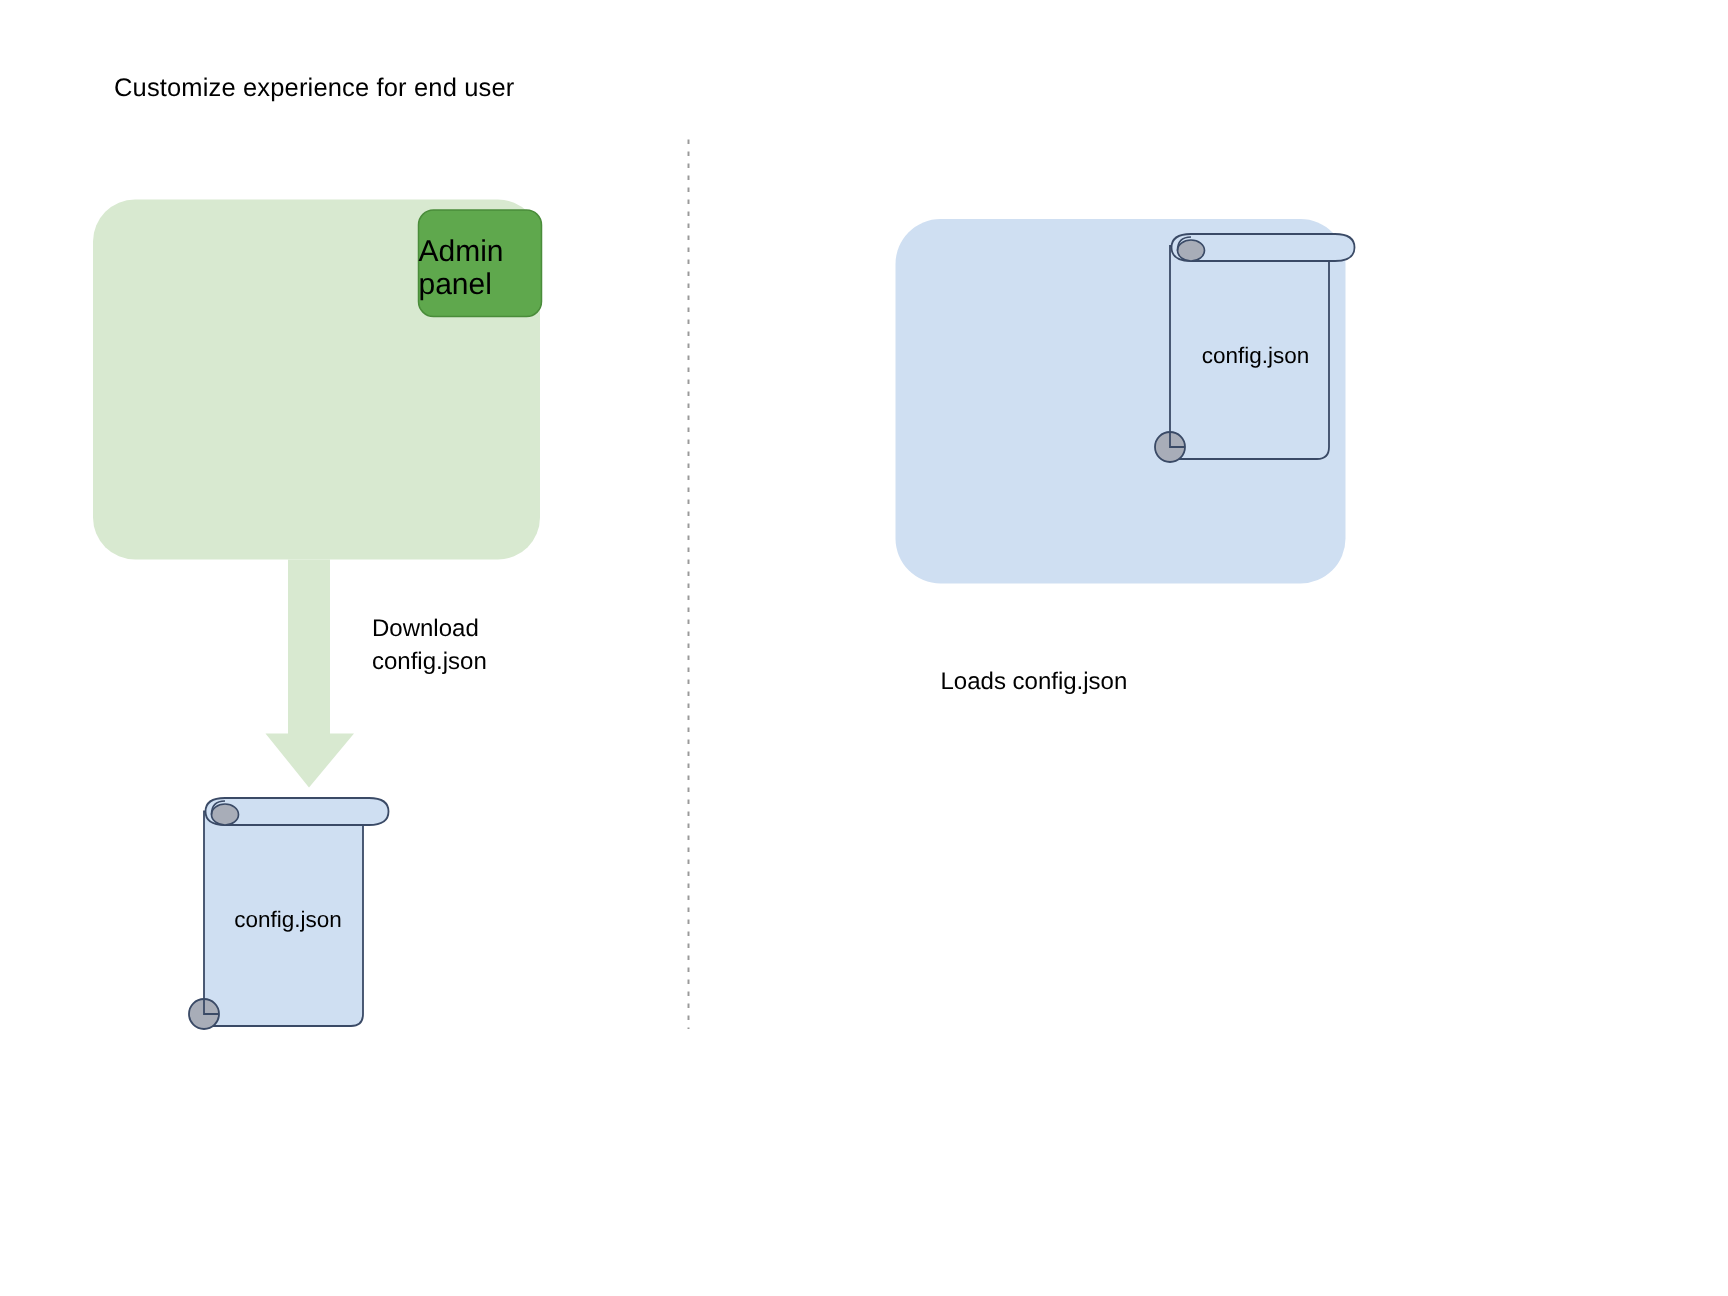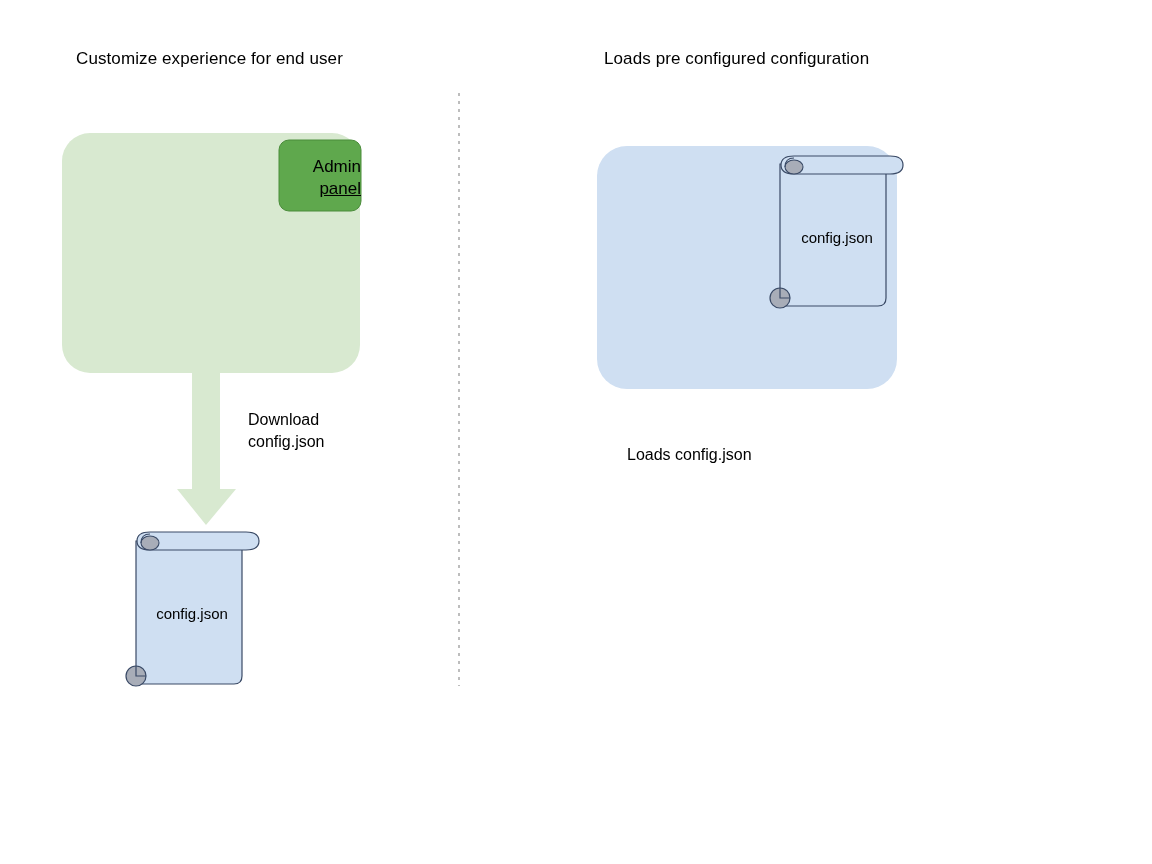--- a/index.html
+++ b/index.html
@@ -37,22 +37,22 @@
   }
   .title {
     font-size: 17px;
     letter-spacing: 0.1px;
   }
   .boxlabel {
     font-size: 17px;
     text-align: center;
   }
   .panellabel {
-    font-size: 17px;
-    text-align: right;
+    font-size: 20px;
+    text-align: left;
     line-height: 1.38;
   }
   .scrolllabel {
     font-size: 15px;
     text-align: center;
   }
   .arrowlabel {
     font-size: 16px;
     line-height: 1.38;
   }
@@ -96,24 +96,23 @@
       <ellipse cx="794" cy="167" rx="9" ry="7" fill="#a8adb8" stroke="#3a4a66" stroke-width="1.1"></ellipse>
       <path d="M 785 167 Q 785 158 794 158" fill="none" stroke="#3a4a66" stroke-width="1.1"></path>
       <circle cx="780" cy="298" r="10" fill="#a8adb8" stroke="#3a4a66" stroke-width="1.2"></circle>
       <path d="M 780 288 L 780 298 L 790 298" fill="none" stroke="#3a4a66" stroke-width="1.2"></path>
     </g>
 
   </svg>
 
   <div class="lbl title" style="left:76px; top:48px;">Customize experience for end user</div>
 
-  <div class="lbl title" style="left:604px; top:48px;">Loads pre configured configuration</div>
 
   <div class="lbl panellabel" style="left:279px; top:155px; width:82px;">Admin</div>
-  <div class="lbl panellabel" style="left:279px; top:177px; width:82px;text-decoration:underline;">panel</div>
+  <div class="lbl panellabel" style="left:279px; top:177px; width:82px;">panel</div>
 
 
   <div class="lbl arrowlabel" style="left:248px; top:409px;">Download</div>
   <div class="lbl arrowlabel" style="left:248px; top:431px;">config.json</div>
 
   <div class="lbl scrolllabel" style="left:136px; top:604px; width:112px;">config.json</div>
 
 
   <div class="lbl scrolllabel" style="left:781px; top:228px; width:112px;">config.json</div>
 

